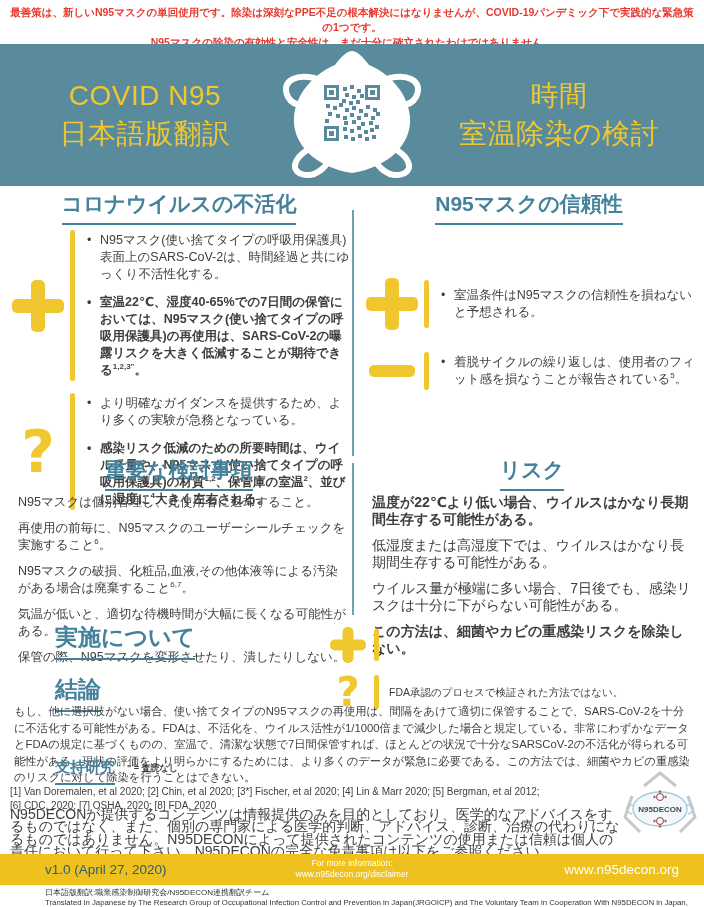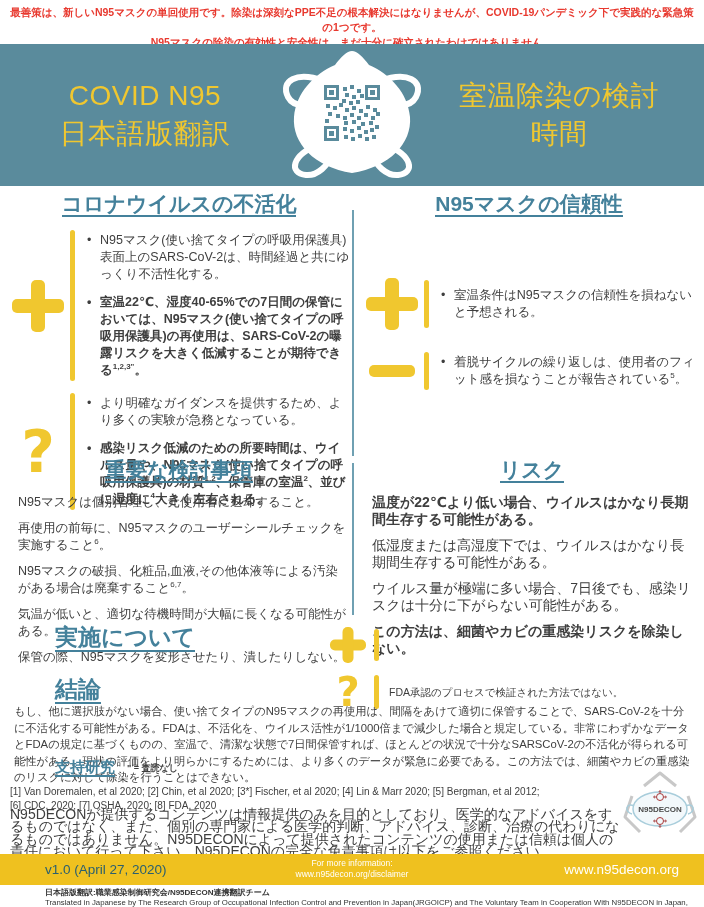--- a/index.html
+++ b/index.html
@@ -22,21 +22,21 @@
   .banner{position:absolute;top:5px;left:6px;right:6px;text-align:center;
     font-size:10.5px;font-weight:bold;color:var(--red);line-height:15px}
   
   .header{position:absolute;top:44px;left:0;width:704px;height:142px;background:var(--teal);
     display:flex;align-items:center;justify-content:space-between;padding:0 28px}
   .header-title{width:250px;text-align:center;color:var(--yellow);font-weight:400;
     font-size:28px;line-height:38px;letter-spacing:.5px}
   .mask-wrap{width:180px;height:138px;flex:none;margin-top:2px}
   
   .section-h{text-align:center;font-size:21px;font-weight:800;color:var(--heading);margin-bottom:10px}
-  .section-h span, .h-left span, .research-h span{border-bottom:2px solid var(--heading);padding-bottom:0}
+  .section-h span, .h-left span, .research-h span{border-bottom:2px solid var(--heading);padding-bottom:8px}
   .h-left{position:absolute;font-size:23px;font-weight:800;color:var(--heading)}
   
   .col-left{position:absolute;left:6px;top:190px;width:346px}
   .col-right{position:absolute;left:360px;top:190px;width:338px}
   .divider{position:absolute;width:2px;background:#6FA0B2}
   .div-1{left:352px;top:210px;height:246px}
   .div-2{left:352px;top:463px;height:152px}
   
   .fact-row{display:flex;align-items:center;margin-bottom:8px}
   .icon-col{width:64px;flex:none;display:flex;align-items:center;justify-content:center}
@@ -78,21 +78,21 @@
   .refs{position:absolute;left:10px;top:785px;width:650px;font-size:10px;line-height:13.5px}
   .disclaimer{position:absolute;left:10px;top:808px;width:612px;font-size:14px;line-height:12.3px}
   .logo-wrap{position:absolute;left:618px;top:766px;width:84px;height:86px}
   
   .footer{position:absolute;left:0;top:854px;width:704px;height:31px;background:var(--footer-yellow)}
   .footer-version{position:absolute;left:45px;top:0;line-height:31px;font-size:13.5px;color:var(--teal-dark)}
   .footer-info{position:absolute;left:0;right:0;top:4px;text-align:center;font-size:8.5px;
     line-height:11px;color:#ffffff}
   .footer-site{position:absolute;right:25px;top:0;line-height:31px;font-size:13.5px;color:#ffffff}
   .credits{position:absolute;left:45px;top:888px;width:650px;color:#333}
-  .credits .jp{font-size:8px;font-weight:bold;line-height:10px}
+  .credits .jp{font-size:8px;font-weight:normal;line-height:10px}
   .credits .en{font-size:7.8px;line-height:10px}
 </style>
 </head>
 <body>
 
 <div class="page">
 
   <div class="banner">
     <div>最善策は、新しいN95マスクの単回使用です。除染は深刻なPPE不足の根本解決にはなりませんが、COVID-19パンデミック下で実践的な緊急策の1つです。</div>
     <div>N95マスクの除染の有効性と安全性は、まだ十分に確立されたわけではありません。</div>
@@ -163,22 +163,22 @@
             <rect x="46" y="43" width="4" height="4"></rect>
           <rect x="20" y="50" width="4" height="4"></rect>
             <rect x="27" y="52" width="4" height="4"></rect>
             <rect x="34" y="49" width="4" height="4"></rect>
           <rect x="41" y="52" width="4" height="4"></rect>
             <rect x="48" y="50" width="4" height="4"></rect>
         </g>
       </svg>
     </div>
     <div class="header-title">
+      <div>時間</div>
       <div>室温除染の検討</div>
-      <div>時間</div>
     </div>
   </div>
 
   <div class="col-left">
     <div class="section-h"><span>コロナウイルスの不活化</span></div>
     <div class="fact-row">
       <div class="icon-col">
           <div class="icon-plus"></div>
         </div>
       <div class="vbar"></div>

